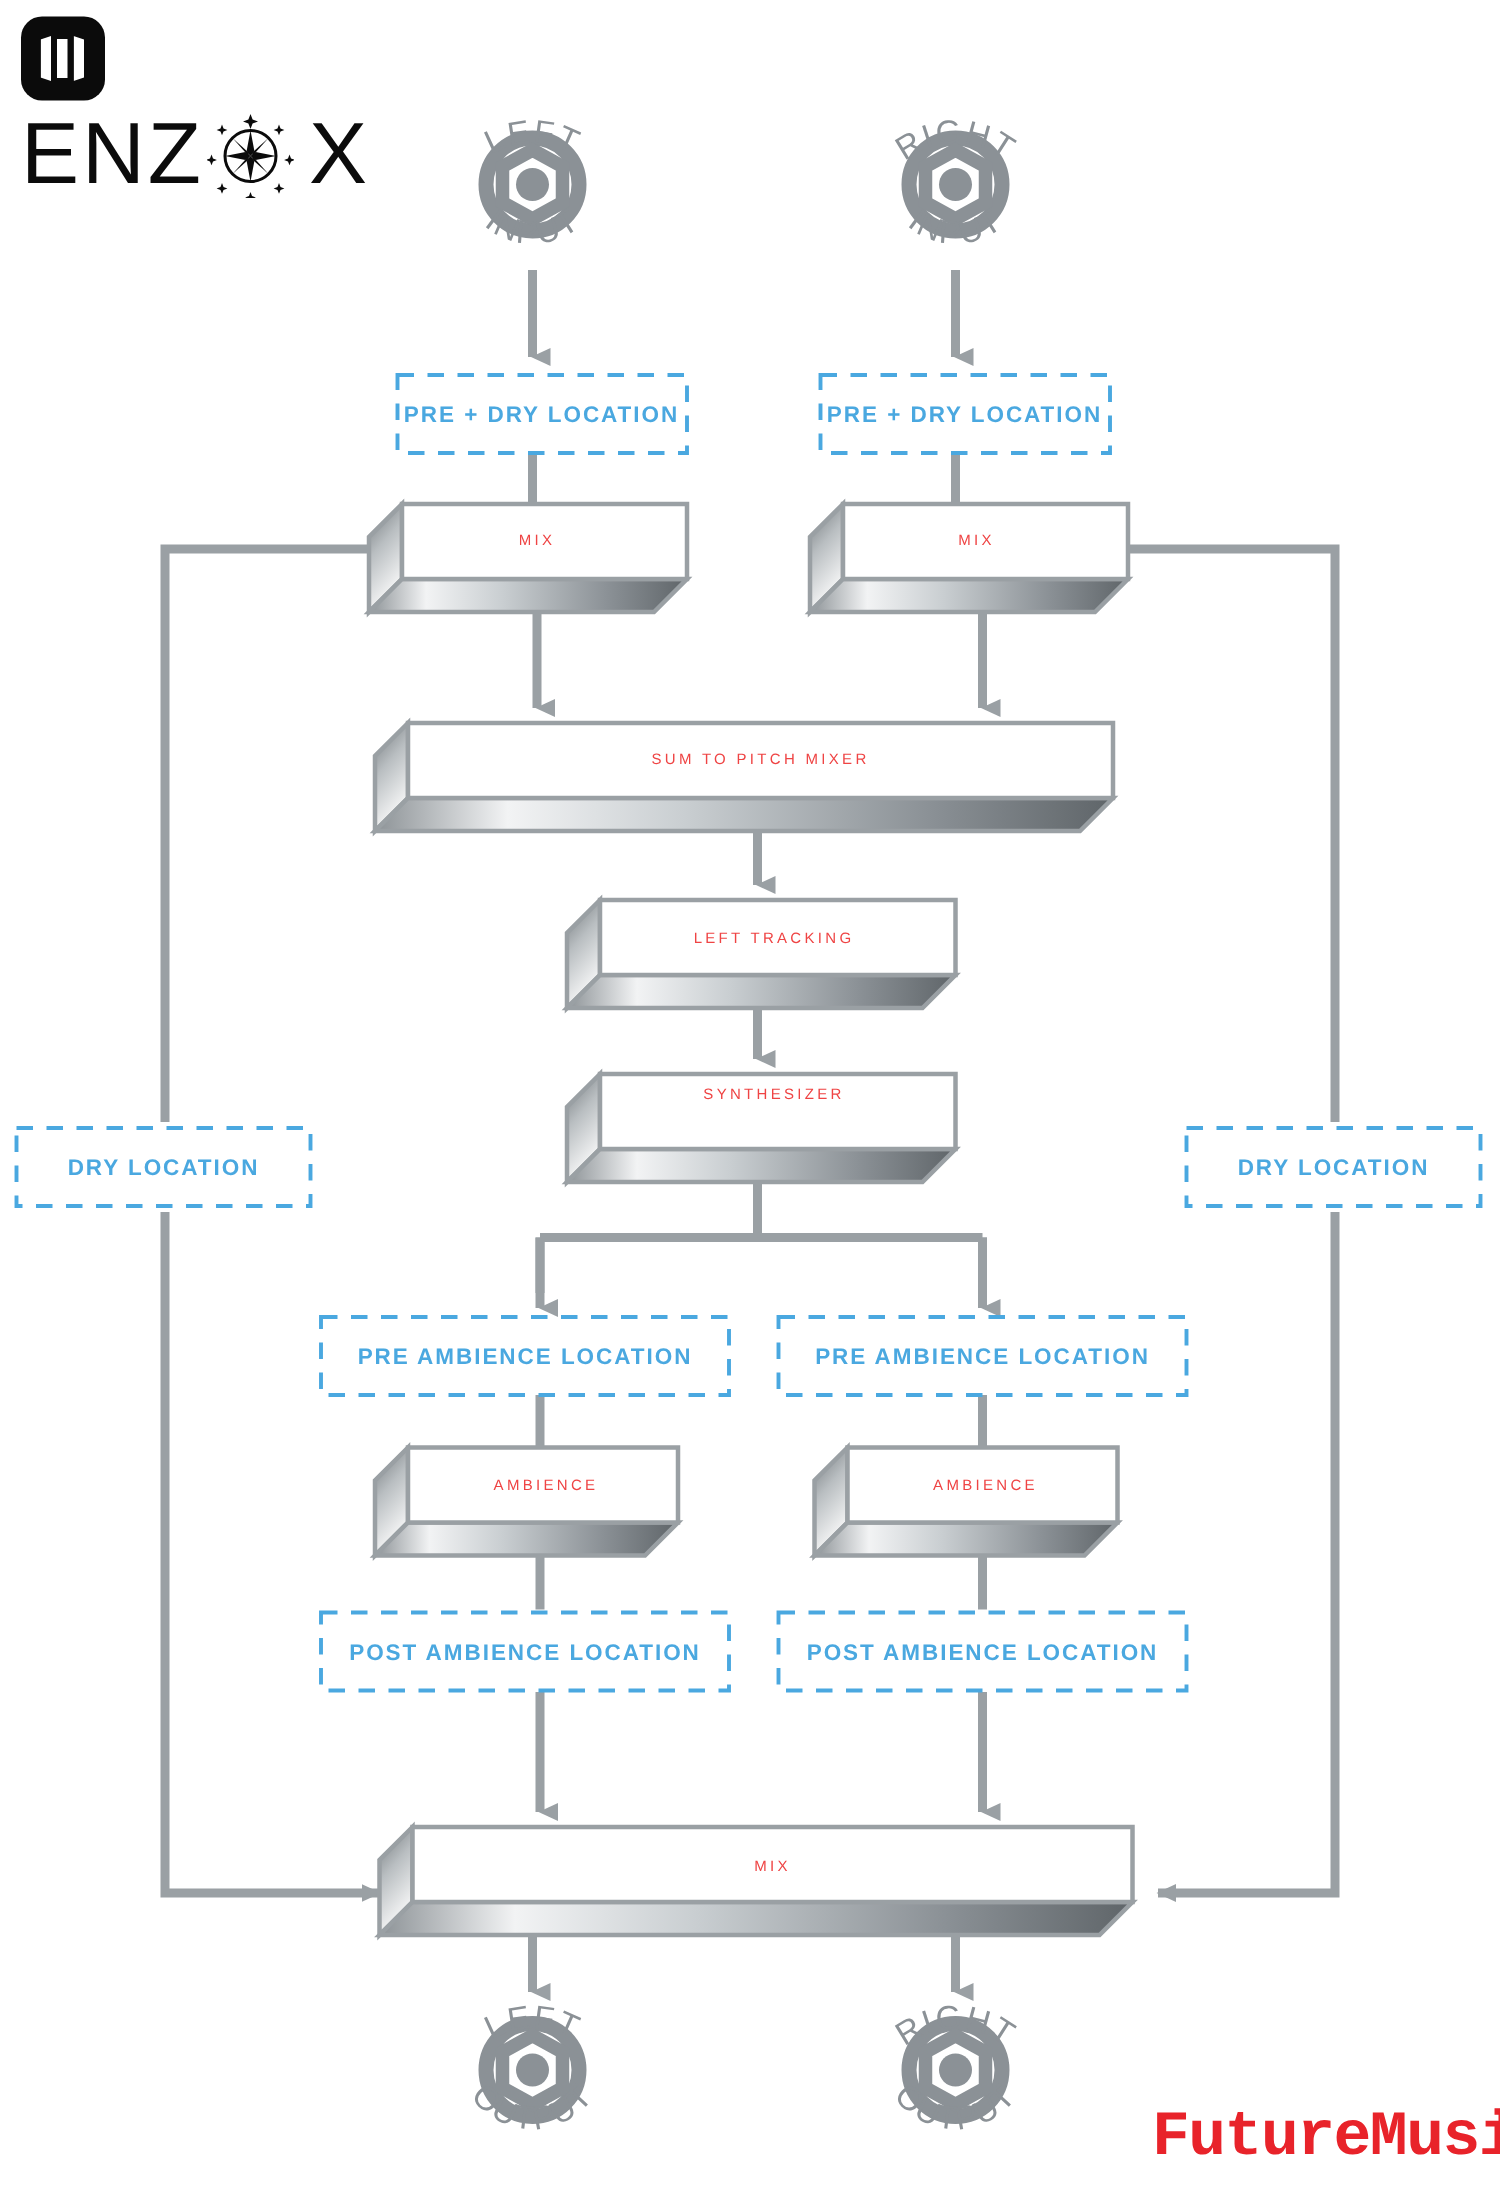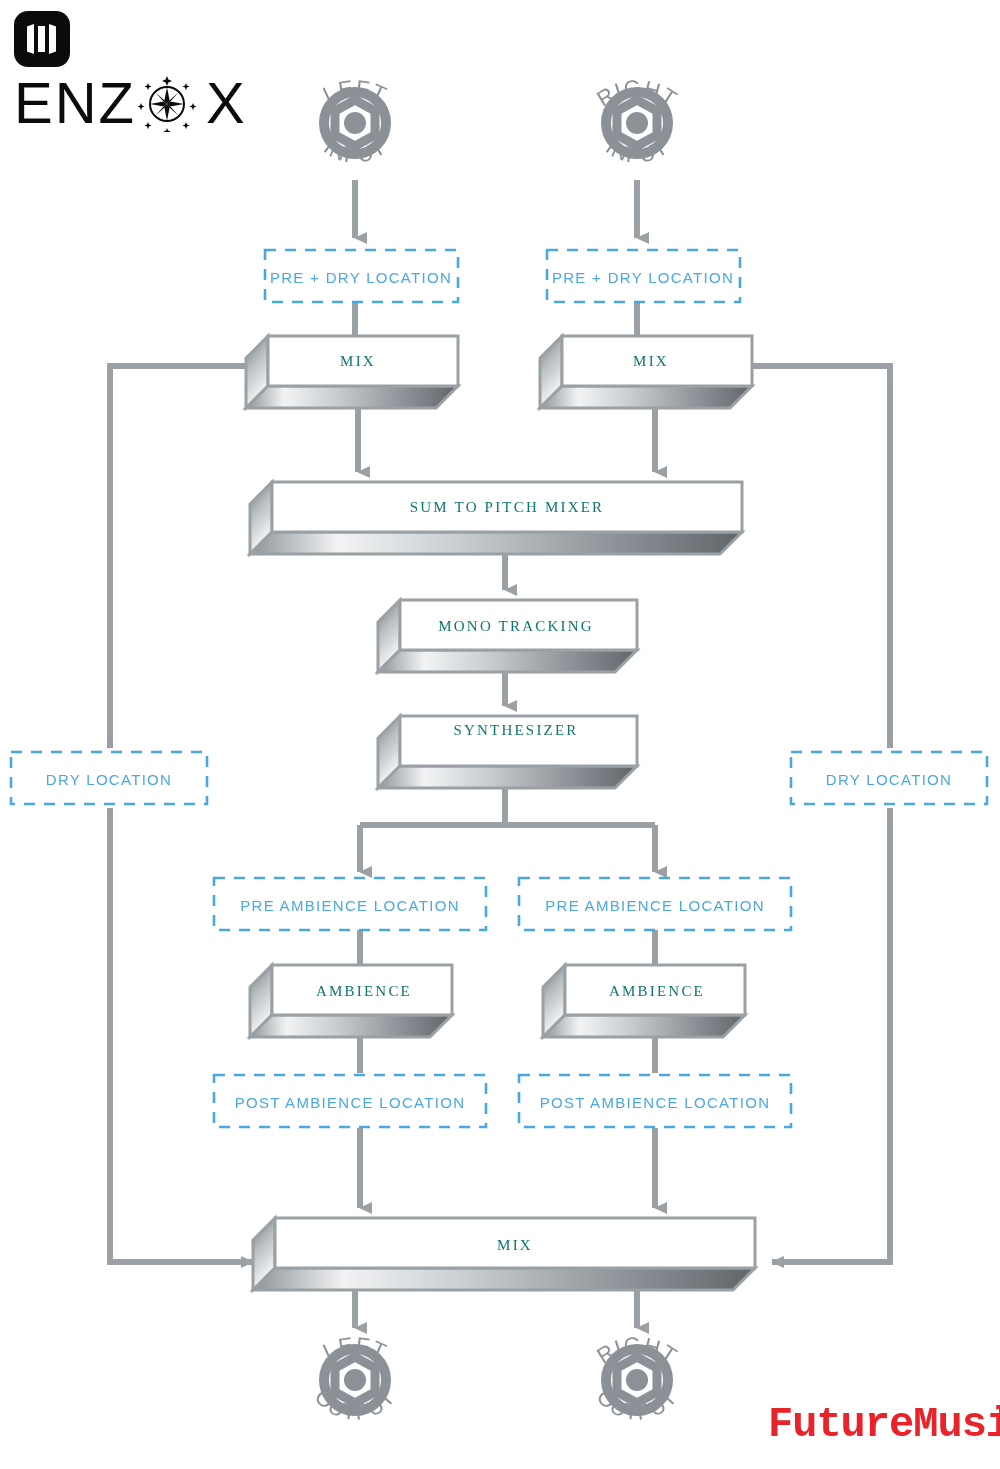--- a/index.html
+++ b/index.html
@@ -20,25 +20,25 @@
   .meris-mark .bars i:nth-child(1){left:0;clip-path:polygon(0 8%,100% 0,100% 100%,0 92%);}
   .meris-mark .bars i:nth-child(2){left:11px;height:26px;top:2px;}
   .meris-mark .bars i:nth-child(3){left:22px;clip-path:polygon(0 0,100% 8%,100% 92%,0 100%);}
   .meris-word{font-family:"DejaVu Sans", sans-serif;font-size:50px;font-weight:500;
               color:#0b0b0b;letter-spacing:-1px;line-height:1;}
   .enzo-row{display:flex;align-items:center;height:70px;margin-top:-2px;}
   .enzo-txt{font-family:"Liberation Sans", sans-serif;font-size:58px;font-weight:400;
             color:#0b0b0b;letter-spacing:2px;line-height:1;}
 
   
-  .lbl{position:absolute;color:#0f766e;font-family:Liberation Serif, serif;
-       font-size:15px;letter-spacing:2.2px;white-space:nowrap;
+  .lbl{position:absolute;color:#ef4444;font-family:Liberation Sans, sans-serif;
+       font-size:10px;letter-spacing:2.2px;white-space:nowrap;
        transform:translate(-50%,-50%);}
   .lbl-blue{position:absolute;color:#4aa8e0;font-family:"Liberation Sans",sans-serif;
-       font-size:15px;letter-spacing:1.3px;white-space:nowrap;font-weight:400;
+       font-size:15px;letter-spacing:1.3px;white-space:nowrap;font-weight:700;
        transform:translate(-50%,-50%);}
 
   
   #fm{position:absolute;left:768px;top:1404px;}
   .fm-text{font-family:Liberation Mono, monospace;font-weight:bold;font-size:42px;
            color:#e8232a;letter-spacing:-1px;line-height:1;position:relative;}
   .fm-tri{position:absolute;right:26px;top:2px;width:0;height:0;
           border-left:9px solid #e8232a;border-top:5px solid transparent;border-bottom:5px solid transparent;}
 </style>
 </head>
@@ -270,21 +270,21 @@
           </g>
         </svg>
       </span>
       <span class="enzo-txt" style="margin-left:8px;">X</span>
     </div>
   </div>
 
   <div class="lbl" style="left:358px;top:361px;">MIX</div>
   <div class="lbl" style="left:651px;top:361px;">MIX</div>
   <div class="lbl" style="left:507px;top:507px;">SUM TO PITCH MIXER</div>
-  <div class="lbl" style="left:516px;top:626px;">MONO TRACKING</div>
+  <div class="lbl" style="left:516px;top:626px;">LEFT TRACKING</div>
   <div class="lbl" style="left:516px;top:730px;">SYNTHESIZER</div>
   <div class="lbl" style="left:364px;top:991px;">AMBIENCE</div>
   <div class="lbl" style="left:657px;top:991px;">AMBIENCE</div>
   <div class="lbl" style="left:515px;top:1245px;">MIX</div>
 
   <div class="lbl-blue" style="left:361px;top:277px;">PRE + DRY LOCATION</div>
   <div class="lbl-blue" style="left:643px;top:277px;">PRE + DRY LOCATION</div>
   <div class="lbl-blue" style="left:109px;top:779px;">DRY LOCATION</div>
   <div class="lbl-blue" style="left:889px;top:779px;">DRY LOCATION</div>
   <div class="lbl-blue" style="left:350px;top:905px;">PRE AMBIENCE LOCATION</div>

